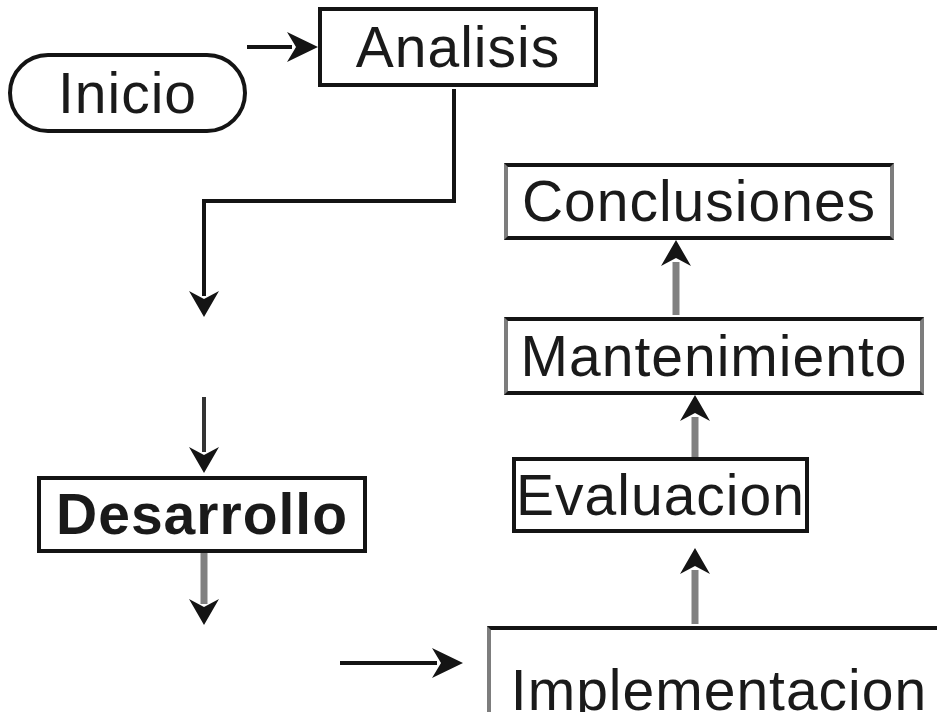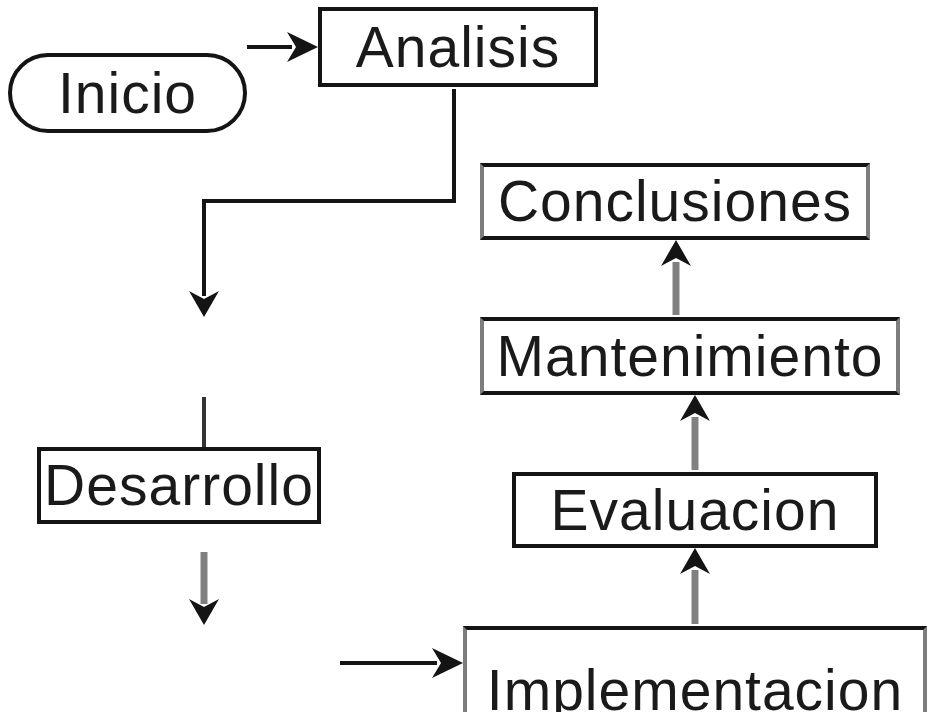--- a/index.html
+++ b/index.html
@@ -35,20 +35,21 @@
     color: #1a1a1a;
     white-space: nowrap;
     line-height: 1;
   }
   .node.stadium {
     border-radius: 42px;
   }
   .node.gray-sides {
     border-left-color: #7d7d7d;
     border-right-color: #7d7d7d;
+    margin-left: 24px;
   }
   .node.gray-bottom {
     border-bottom-color: #7d7d7d;
   }
 </style>
 </head>
 <body>
 
 <div id="canvas">
 
@@ -97,34 +98,34 @@
 
   <div class="node stadium" style="left:8px; top:5px; width:239px; height:80px;margin-top:48px;">
     <span>Inicio</span>
   </div>
 
   <div class="node" style="left:318px; top:7px; width:280px; height:80px;">
     <span>Analisis</span>
   </div>
 
 
-  <div class="node" style="left:37px; top:447px; width:284px; height:77px;">
+  <div class="node" style="left:37px; top:476px; width:330px; height:77px;font-weight:bold;">
     <span>Desarrollo</span>
   </div>
 
 
   <div class="node gray-sides" style="left:480px; top:163px; width:390px; height:77px;">
     <span>Conclusiones</span>
   </div>
 
   <div class="node gray-sides" style="left:480px; top:317px; width:420px; height:78px;justify-content:center;">
     <span>Mantenimiento</span>
   </div>
 
-  <div class="node" style="left:512px; top:472px; width:366px; height:76px;">
+  <div class="node" style="left:512px; top:457px; width:297px; height:76px;">
     <span>Evaluacion</span>
   </div>
 
   <div class="node gray-sides gray-bottom" style="left:463px; top:626px; width:464px; height:97px;align-items:flex-end;">
     <span>Implementacion</span>
   </div>
 
 </div>
 
 </body></html>

